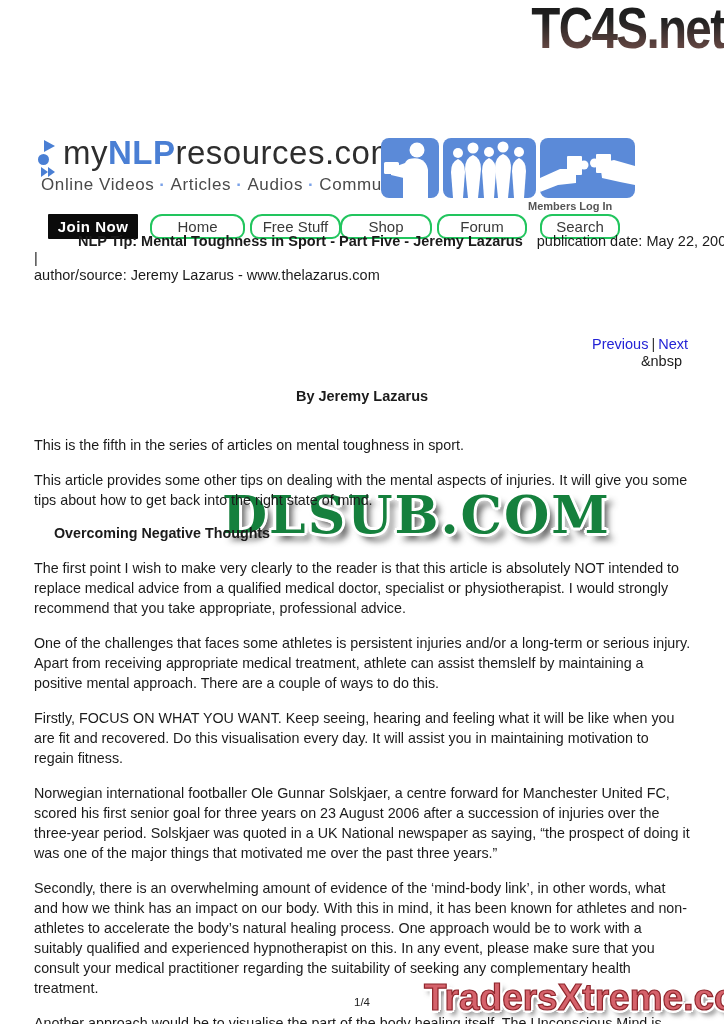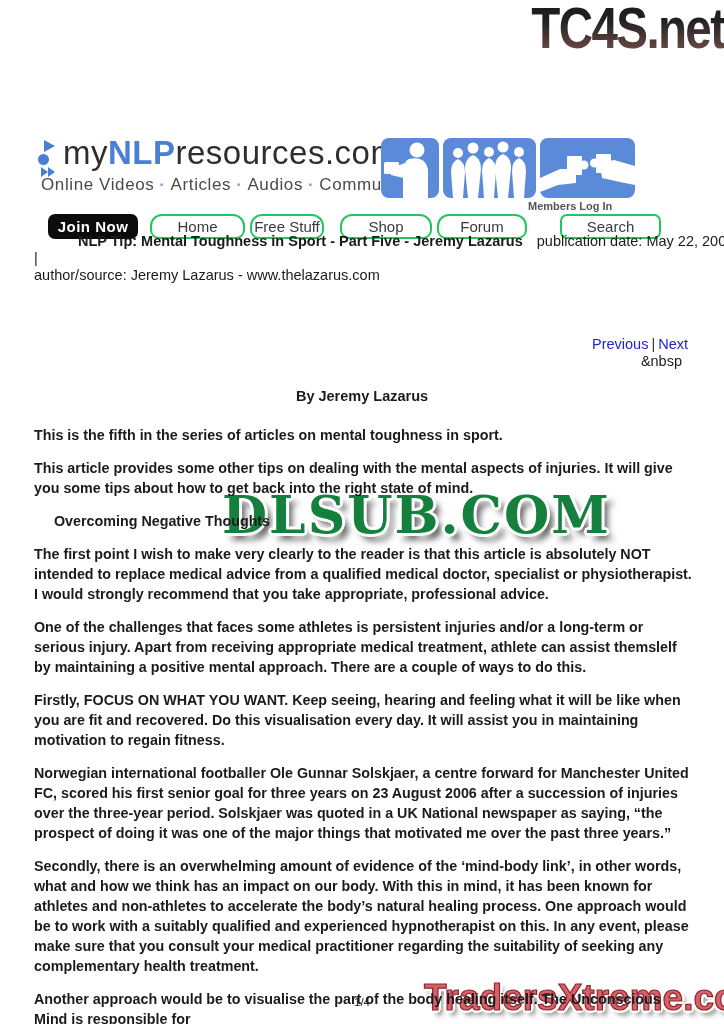--- a/index.html
+++ b/index.html
@@ -36,44 +36,44 @@
   .tagline{margin-left:4px;margin-top:3px;font-size:17px;color:#4a4a4a;letter-spacing:.6px;white-space:nowrap;}
   .tsep{color:#7aa2e8;padding:0 5px;font-weight:bold;}
 
   .tile{position:absolute;top:138px;height:60px;background:#5b8ad8;border-radius:8px;overflow:hidden;}
   .tile svg{display:block;width:100%;height:100%;}
   .t1{left:381px;width:58px;} .t2{left:443px;width:93px;} .t3{left:540px;width:95px;}
   .members{position:absolute;top:200px;left:528px;width:107px;text-align:left;font-size:11px;color:#555;font-weight:bold;}
 
   
   .nav{position:absolute;left:48px;top:214px;width:640px;height:26px;}
-  .join{position:absolute;left:0;top:0;width:90px;height:25px;background:#0b0b0b;border-radius:7px;
+  .join{position:absolute;left:0;top:0;width:90px;height:25px;background:#0b0b0b;border-radius:1px;
         color:#fff;font-weight:bold;font-size:15px;text-align:center;line-height:25px;letter-spacing:.5px;}
   .tab{position:absolute;top:0;height:25px;border:2px solid #22c55e;border-radius:12px 12px 9px 9px;
        background:#fff;text-align:center;font-size:15px;color:#3a3a3a;line-height:22px;box-sizing:border-box;}
-  .tab0{left:102px;width:95px;} .tab1{left:202px;width:74px;} .tab2{left:292px;width:92px;}
-  .tab3{left:389px;width:90px;} .tab4{left:512px;width:101px;border-radius:7px;}
+  .tab0{left:102px;width:95px;} .tab1{left:202px;width:91px;} .tab2{left:292px;width:92px;}
+  .tab3{left:389px;width:90px;} .tab4{left:492px;width:80px;}
 
   
   .title-row{position:absolute;left:78px;top:233px;font-size:14.5px;white-space:nowrap;}
   .title-row .ttl{font-weight:bold;}
   .title-row .pub{margin-left:14px;}
   .pipe{position:absolute;left:34px;top:250px;font-size:14.5px;}
   .author{position:absolute;left:34px;top:267px;font-size:14.5px;}
 
   .prevnext{position:absolute;right:36px;top:336px;text-align:right;font-size:14.5px;line-height:17px;}
   .prevnext a{color:#2323d6;cursor:pointer;text-align:right;}
   .pn-sep{color:#333;padding:0 3px;}
   .nbsp-line{padding-right:6px;text-align:right;}
 
   .byline{position:absolute;left:0;top:388px;width:724px;text-align:center;font-weight:bold;font-size:14.5px;}
 
   
   .article{position:absolute;left:34px;top:420px;width:658px;font-size:14.3px;line-height:20px;}
-  .article p{margin:5px 0 13px 0;font-weight:bold;}
+  .article p{margin:15px 0 13px 0;}
   .sec-head{font-weight:bold;padding-left:3px;margin:0 0 13px 17px;}
 
   .pageno{position:absolute;left:0;top:996px;width:724px;text-align:center;font-size:11.5px;color:#222;}
 </style>
 </head>
 <body>
 
 <div class="page">
 
   <div class="wm-top">TC4S.net</div>

